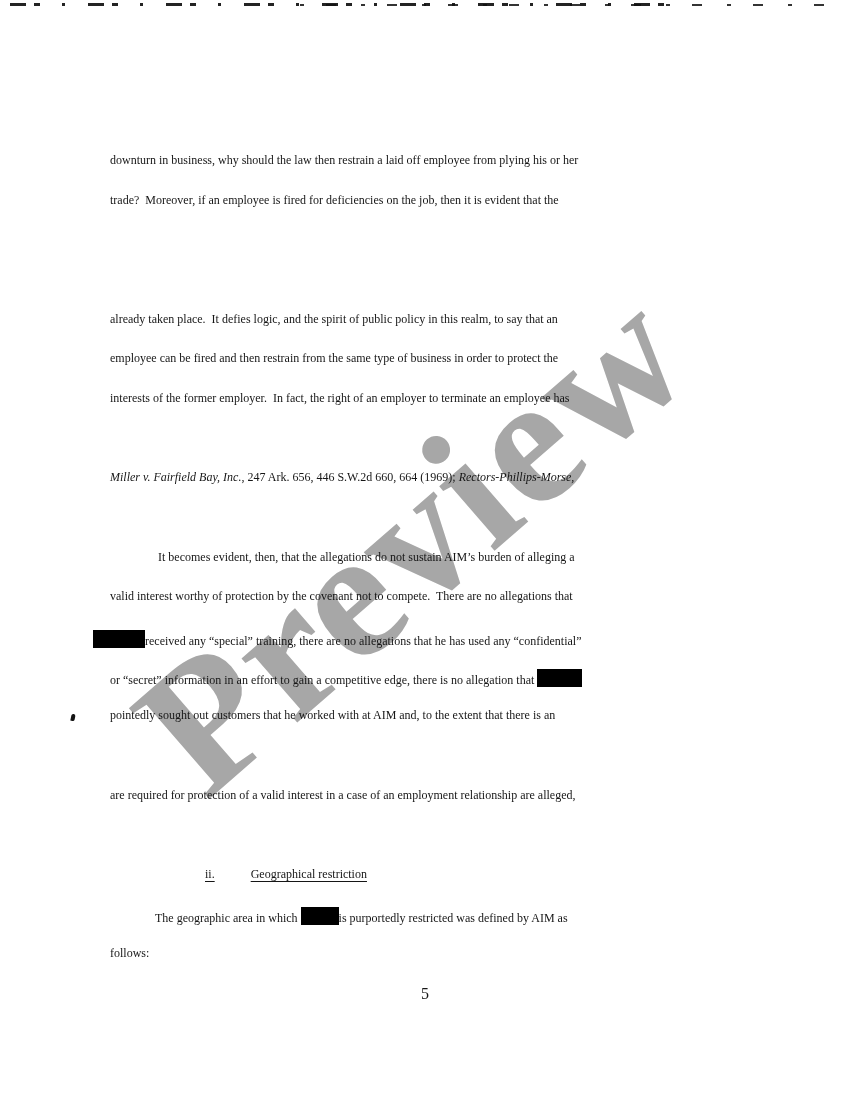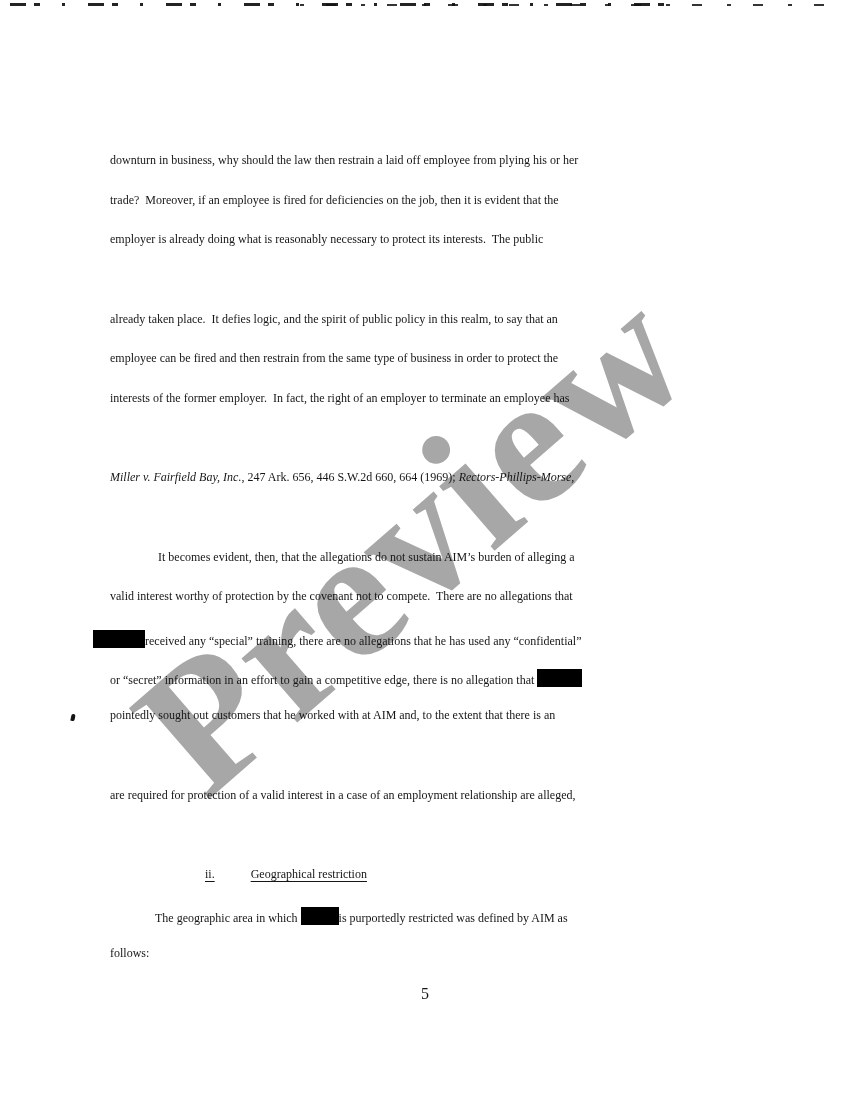--- a/index.html
+++ b/index.html
@@ -97,21 +97,20 @@
 
   <div class="artifact-row-1"></div>
   <div class="artifact-row-2"></div>
   <div class="stray-mark"></div>
 
   <div class="watermark">Preview</div>
 
   <div id="text-layer">
       <div class="line" style="left: 110px; top: 150px;"><span>downturn in business, why should the law then restrain a laid off employee from plying his or her</span></div>
       <div class="line" style="left: 110px; top: 190px;"><span>trade?  Moreover, if an employee is fired for deficiencies on the job, then it is evident that the</span></div>
-      <div class="line" style="left: 110px; top: 229px;"><span>employer is already doing what is reasonably necessary to protect its interests.  The public</span></div>
       <div class="line" style="left: 110px; top: 309px;"><span>already taken place.  It defies logic, and the spirit of public policy in this realm, to say that an</span></div>
       <div class="line" style="left: 110px; top: 388px;"><span>interests of the former employer.  In fact, the right of an employer to terminate an employee has</span></div>
       <div class="line" style="left: 110px; top: 348px;"><span>employee can be fired and then restrain from the same type of business in order to protect the</span></div>
       <div class="line" style="left: 110px; top: 467px;"><span class="it">Miller v. Fairfield Bay, Inc.</span><span>, 247 Ark. 656, 446 S.W.2d 660, 664 (1969); </span><span class="it">Rectors-Phillips-Morse,</span></div>
       <div class="line" style="left: 158px; top: 547px;"><span>It becomes evident, then, that the allegations do not sustain AIM’s burden of alleging a</span></div>
       <div class="line" style="left: 110px; top: 586px; text-align: center;"><span>valid interest worthy of protection by the covenant not to compete.  There are no allegations that</span></div>
       <div class="line" style="left: 93px; top: 627px;"><span class="redact" style="width: 52px;"></span><span>received any “special” training, there are no allegations that he has used any “confidential”</span></div>
       <div class="line" style="left: 110px; top: 666px; text-align: right;"><span>or “secret” information in an effort to gain a competitive edge, there is no allegation that </span><span class="redact" style="width: 45px;"></span></div>
       <div class="line" style="left: 110px; top: 705px;"><span>pointedly sought out customers that he worked with at AIM and, to the extent that there is an</span></div>
       <div class="line" style="left: 110px; top: 785px;"><span>are required for protection of a valid interest in a case of an employment relationship are alleged,</span></div>

